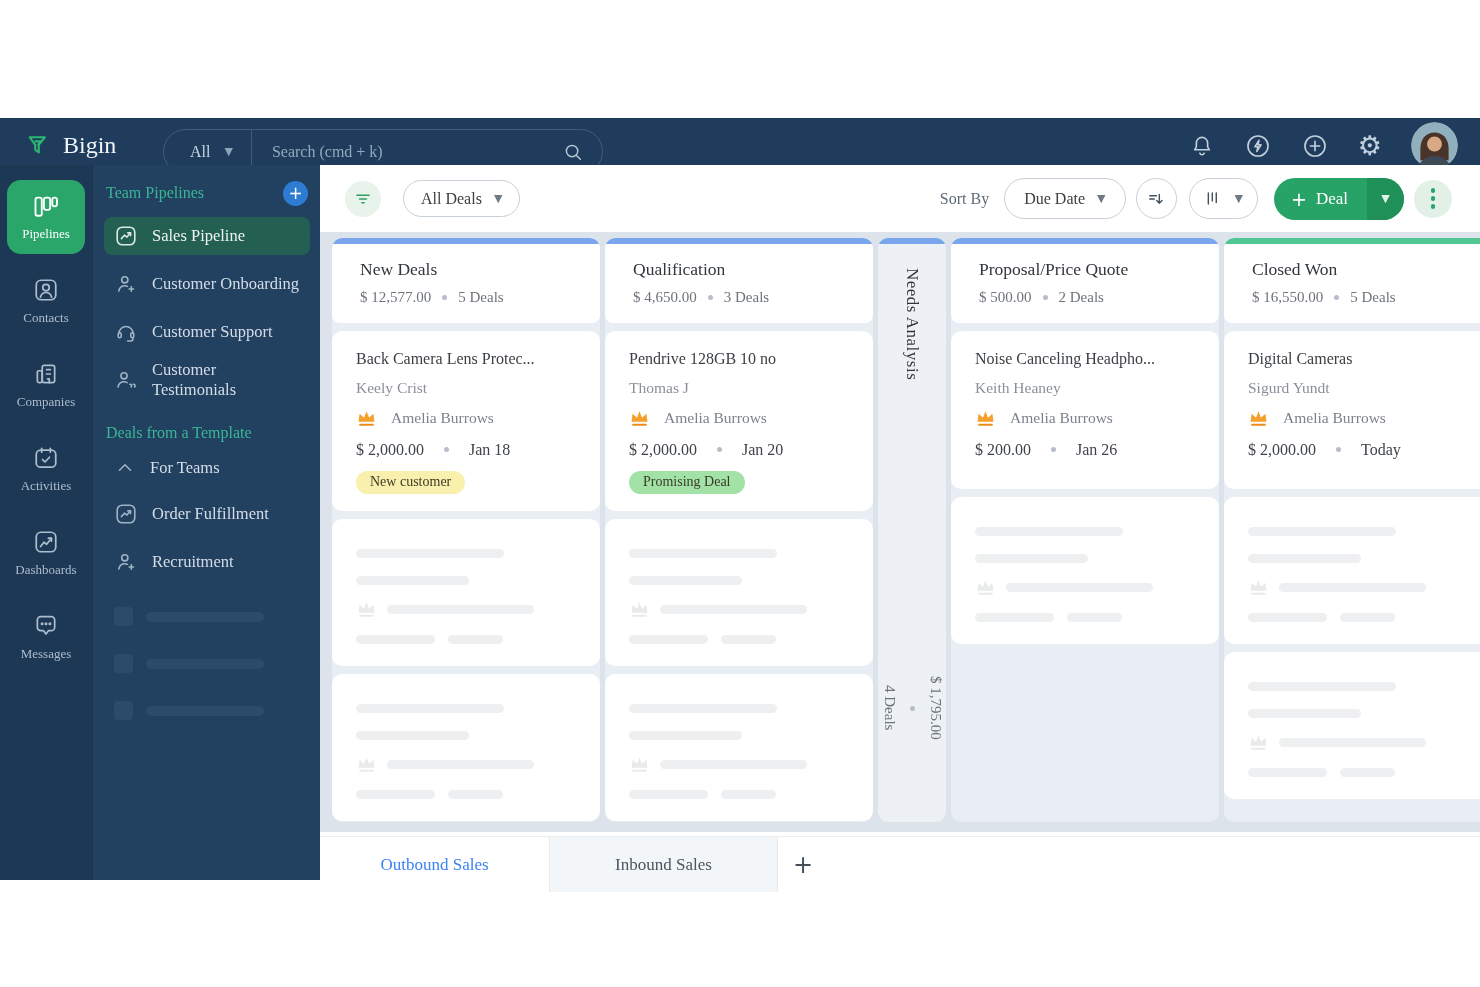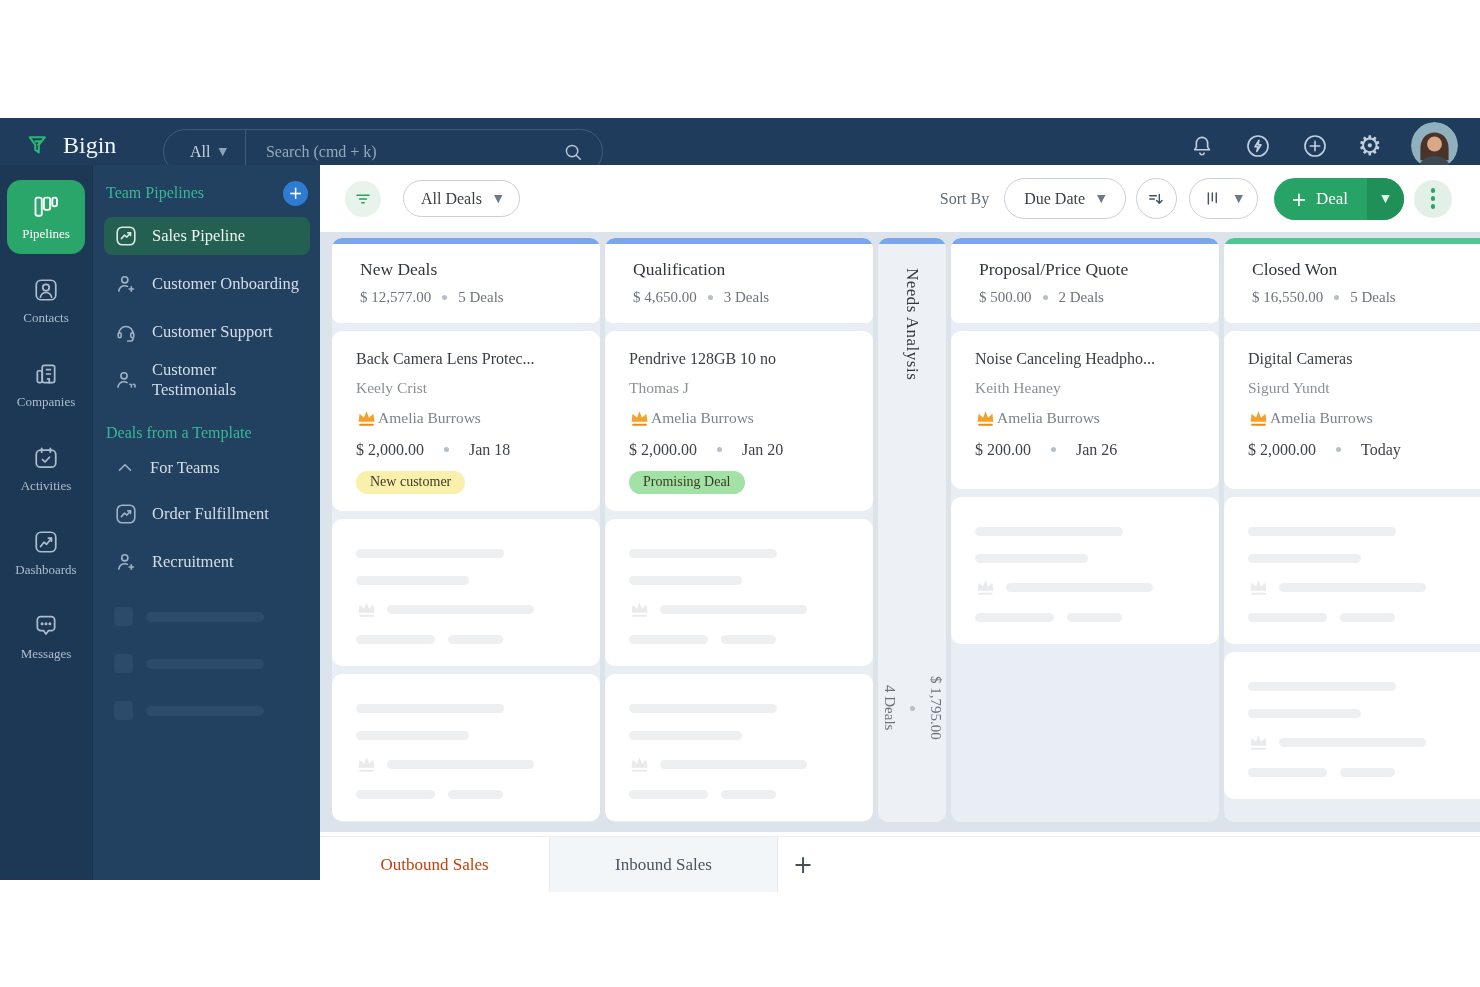--- a/index.html
+++ b/index.html
@@ -4,21 +4,21 @@
 <style>
   *{box-sizing:border-box;margin:0;padding:0;}
   html,body{width:1480px;height:987px;overflow:hidden;}
   body{position:relative;background:#fff;font-family:"Liberation Serif","DejaVu Serif",serif;color:#333;}
 
   
   .topbar{position:absolute;left:0;top:98px;width:1480px;height:55px;background:#1F3C5C;display:flex;align-items:center;margin-top:20px;}
   .brand{display:flex;align-items:center;gap:10px;margin-left:25px;}
   .brand-name{color:#F2F6FA;font-size:24px;}
   .searchbox{position:absolute;left:163px;top:11px;width:440px;height:45px;border:1px solid #3E5C7E;border-radius:23px;display:flex;align-items:center;color:#C7D4E2;}
-  .scope{display:flex;align-items:center;gap:8px;padding:0 18px 0 26px;font-size:16px;height:100%;cursor:pointer;}
+  .scope{display:flex;align-items:center;gap:14px;padding:0 18px 0 26px;font-size:16px;height:100%;cursor:pointer;}
   .caret{font-family:"DejaVu Sans",sans-serif;font-size:11px;color:#8BA2BA;}
   .search-div{width:1px;height:45px;background:#3E5C7E;}
   .search-input{flex:1;background:transparent;border:0;outline:none;color:#C7D4E2;font-size:16px;padding:0 12px 0 20px;font-family:inherit;}
   .search-input::placeholder{color:#93A9BE;opacity:1;}
   .search-ic{margin-right:18px;display:flex;}
   .top-icons{margin-left:auto;display:flex;align-items:center;gap:29px;margin-right:22px;color:#C2CFDD;}
   .top-ic{display:flex;align-items:center;justify-content:center;cursor:pointer;}
   .gear-glyph{font-family:"DejaVu Sans",sans-serif;font-size:27px;line-height:1;color:#C2CFDD;}
   .avatar{width:47px;height:47px;border-radius:50%;overflow:hidden;cursor:pointer;display:block;}
 
@@ -72,42 +72,42 @@
   .col.collapsed{flex:0 0 68px;width:68px;background:#EDF1F6;cursor:pointer;}
   .col-head{background:#fff;border-radius:8px;overflow:hidden;flex:0 0 auto;}
   .strip{height:6px;}
   .col-head-body{padding:14px 28px 16px;}
   .col-name{font-size:17.5px;color:#32373D;line-height:22px;}
   .col-meta{margin-top:7px;display:flex;align-items:center;gap:11px;font-size:15px;color:#6E747C;line-height:20px;}
   .dot{width:5px;height:5px;border-radius:50%;background:#B6BFC9;flex:0 0 auto;}
   .card{background:#fff;border-radius:10px;padding:18px 20px 0 24px;flex:0 0 auto;cursor:pointer;}
   .c-title{font-size:16px;color:#3A3F45;line-height:19px;margin-bottom:10px;white-space:nowrap;overflow:hidden;}
   .c-contact{font-size:15.5px;color:#8A8F98;line-height:19px;margin-bottom:10px;}
-  .c-owner{display:flex;align-items:center;gap:1px;height:22px;margin-bottom:10px;font-size:15.5px;color:#7C828C;}
+  .c-owner{display:flex;align-items:center;gap:14px;height:22px;margin-bottom:10px;font-size:15.5px;color:#7C828C;}
   .c-amt{display:flex;align-items:center;gap:20px;height:21px;margin-bottom:11px;font-size:16px;color:#3F434A;}
   .c-tag{display:inline-block;border-radius:13px;padding:3px 14px 4px;font-size:14px;color:#3B3B25;margin-bottom:17px;}
   .card.no-tag{padding-bottom:18px;}
   .skcard{background:#fff;border-radius:10px;padding:30px 22px 0 24px;height:147px;flex:0 0 auto;}
   .skbar{height:9px;border-radius:5px;background:#EDEFF1;}
   .sk1{width:148px;margin-bottom:18px;}
   .sk2{width:113px;margin-bottom:14px;}
   .skrow{display:flex;align-items:center;gap:10px;height:20px;margin-bottom:16px;color:#E8EAEC;}
   .sk3{width:147px;}
   .skrow2{display:flex;gap:13px;}
   .sk4{width:79px;}
   .sk5{width:55px;}
   .v-col{display:flex;flex-direction:column;align-items:center;height:584px;}
   .v-title{writing-mode:vertical-rl;font-size:17px;color:#32373D;margin-top:16px;letter-spacing:.5px;}
   .v-meta{writing-mode:vertical-rl;margin-top:auto;margin-bottom:82px;display:flex;flex-direction:column;align-items:center;gap:12px;font-size:15px;color:#6E747C;}
   .v-meta .dot{margin:0 auto;}
 
   
   .tabbar{position:absolute;left:0;top:671px;width:1160px;height:56px;background:#fff;border-top:1px solid #EBEEF1;display:flex;align-items:stretch;}
   .tab{width:230px;display:flex;align-items:center;justify-content:center;font-size:17px;cursor:pointer;border-right:1px solid #E8EAEC;}
-  .tab.active{color:#c2410c;background:#fff;}
+  .tab.active{color:#3b82f6;background:#fff;}
   .tab.inactive{color:#4A5560;background:#F3F6F8;width:228px;}
   .tab-add{width:50px;display:flex;align-items:center;justify-content:center;font-family:"DejaVu Sans",sans-serif;font-size:24px;color:#44505B;cursor:pointer;background:#fff;}
 </style>
 </head>
 <body>
 
 <div class="topbar">
   <div class="brand">
     <span style="display:flex;">
       <svg width="28" height="28" viewBox="0 0 24 24" fill="none" stroke="#2BB673" stroke-width="1.8" stroke-linejoin="round">

